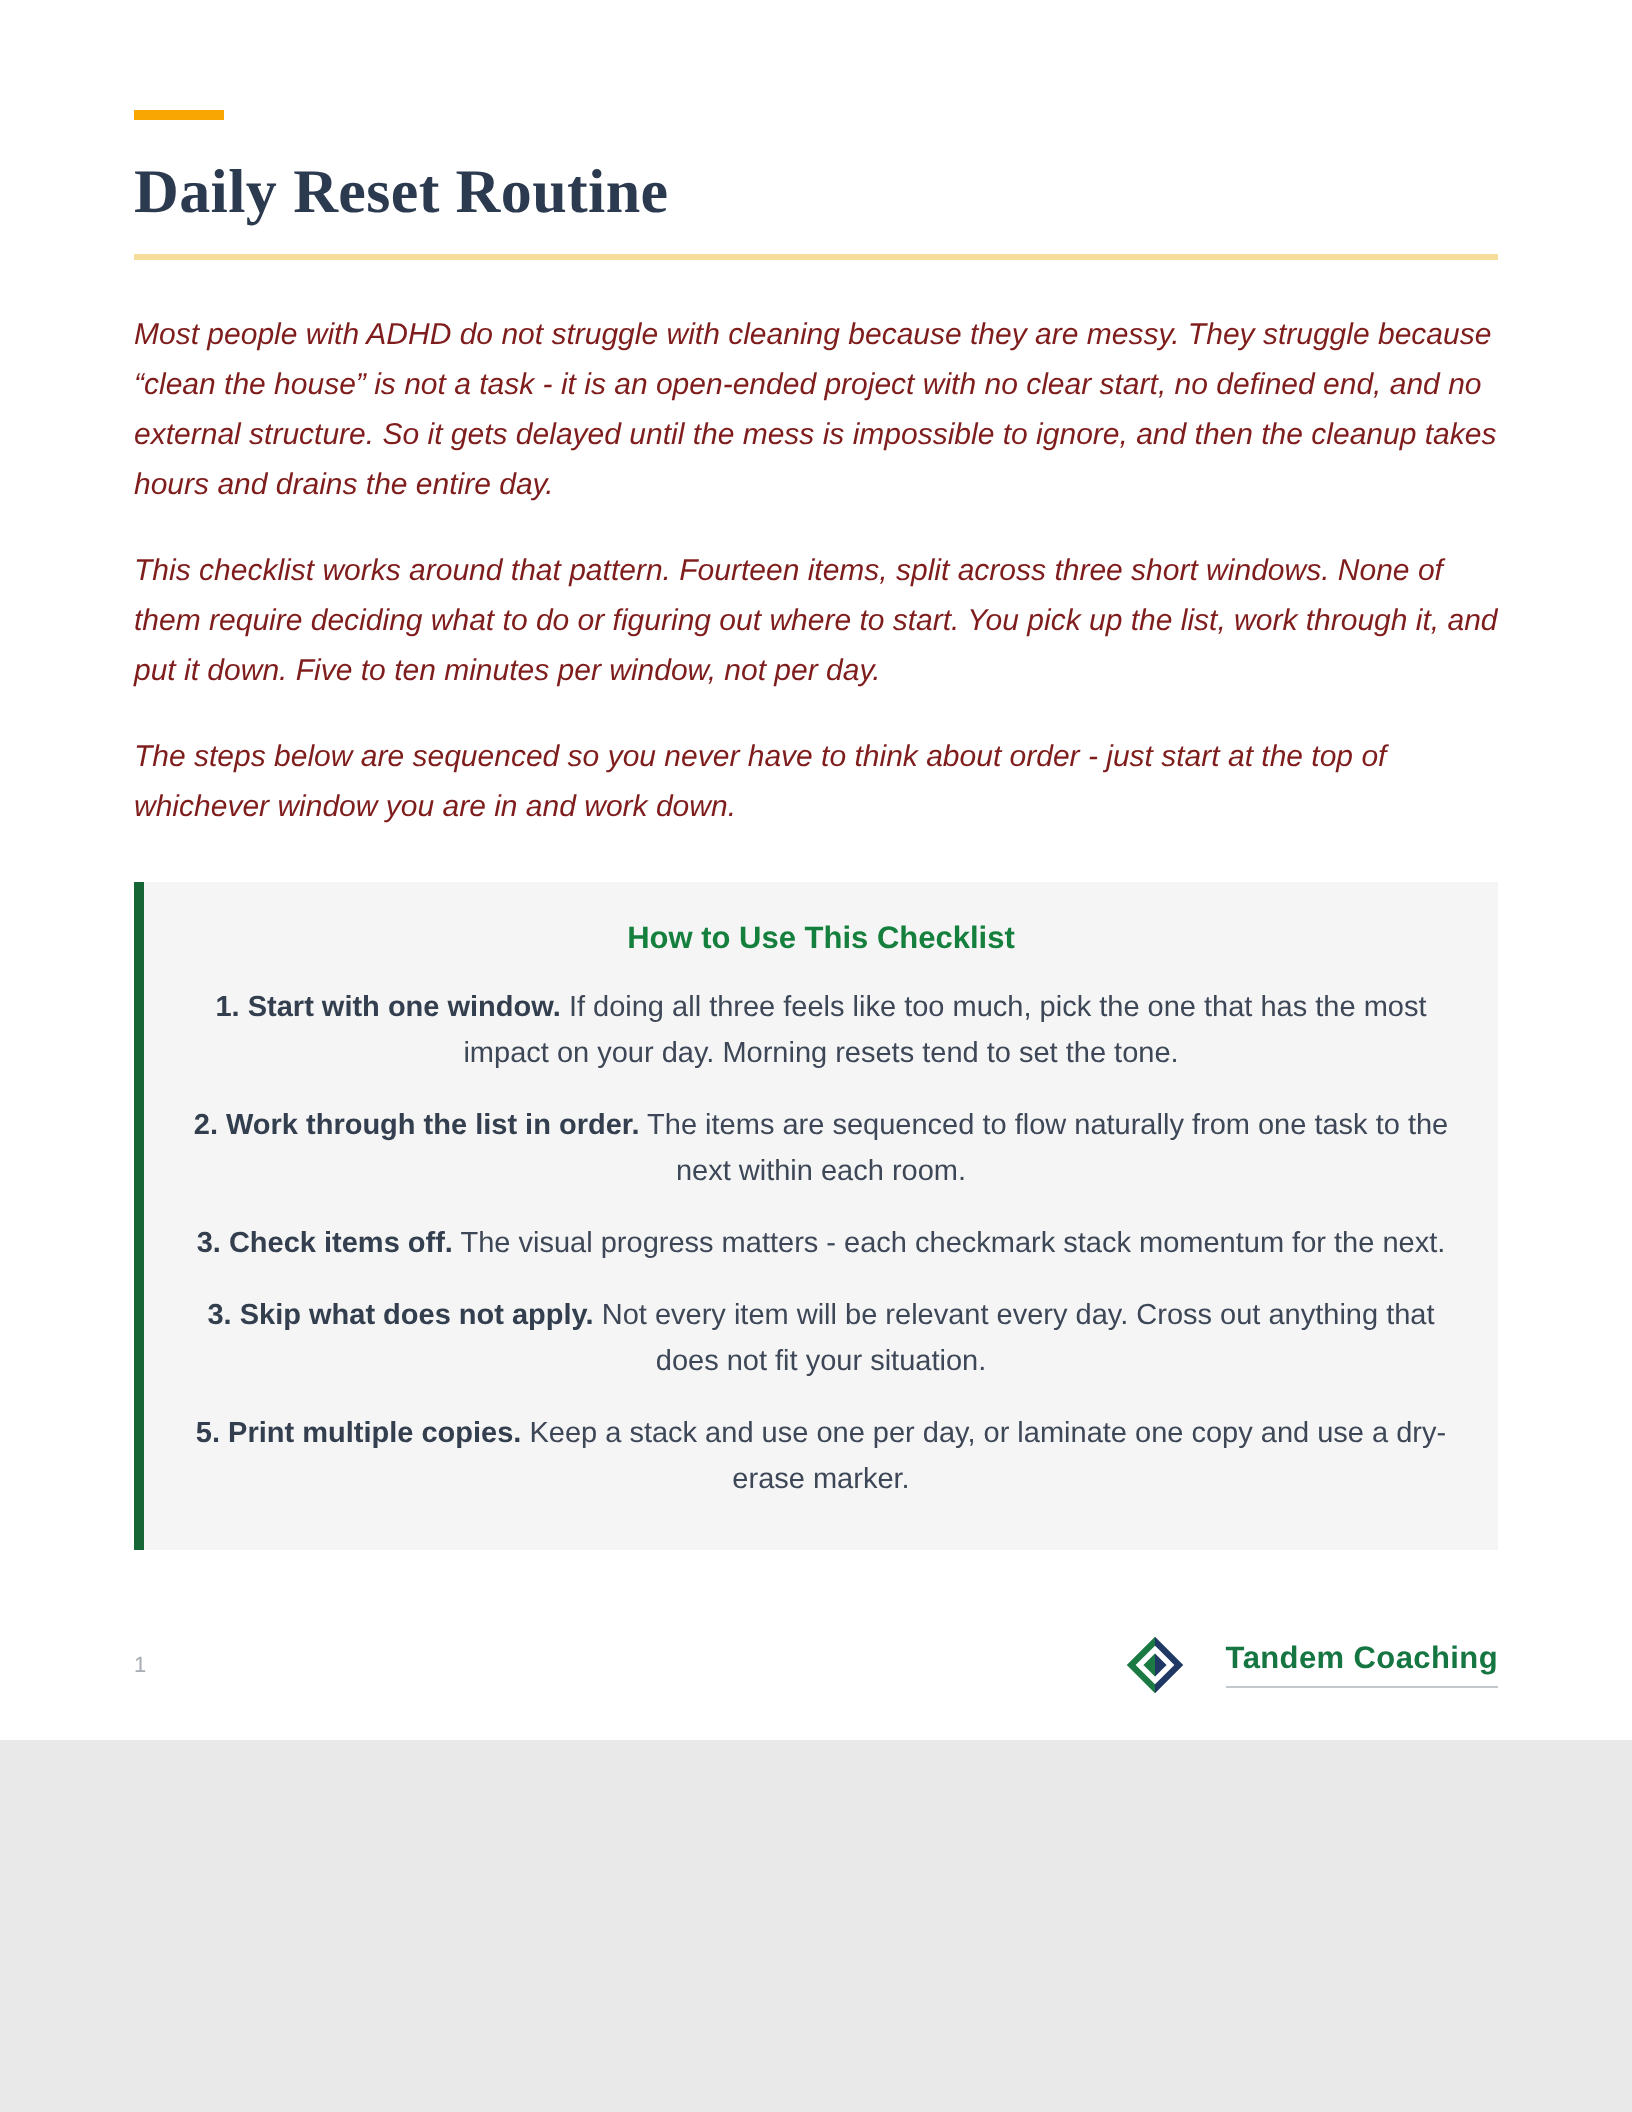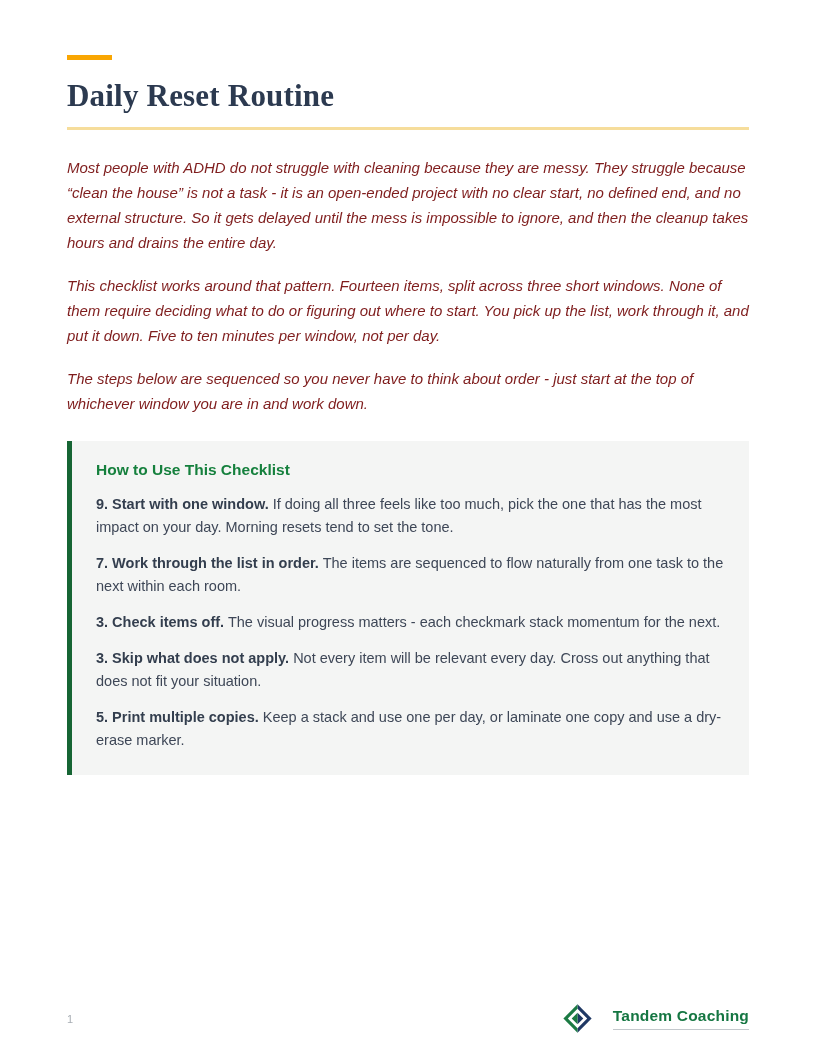--- a/index.html
+++ b/index.html
@@ -1,19 +1,19 @@
 <!DOCTYPE html>
 <html><head>
 <meta charset="utf-8">
 <style>
   html, body { margin: 0; padding: 0; background: #e9e9e9; }
   .page {
     position: relative;
     width: 816px;
-    height: 1056px;
+    height: 870px;
     margin: 0 auto;
     background: #ffffff;
     font-family: "Liberation Sans", sans-serif;
     color: #3e4757;
     overflow: hidden;
     box-sizing: border-box;
   }
   .content {
     padding: 0 67px;
   }
@@ -47,20 +47,21 @@
     font-style: italic;
   }
   .intro { margin-top: 25px; }
   
   .callout {
     margin-top: 25px;
     background: #f4f5f4;
     border-left: 5px solid #166534;
     padding: 17px 24px 10px 24px;
     box-sizing: border-box;
+    text-align: center;
   }
   .callout-heading {
     margin: 0 0 11px 0;
     font-size: 15.5px;
     font-weight: 700;
     color: #15803d;
     line-height: 24px;
   }
   .callout p.item {
     margin: 0 0 13px 0;
@@ -114,25 +115,25 @@
     <div class="intro">
       <p>Most people with ADHD do not struggle with cleaning because they are messy. They struggle because “clean the house” is not a task - it is an open-ended project with no clear start, no defined end, and no external structure. So it gets delayed until the mess is impossible to ignore, and then the cleanup takes hours and drains the entire day.</p>
       <p>This checklist works around that pattern. Fourteen items, split across three short windows. None of them require deciding what to do or figuring out where to start. You pick up the list, work through it, and put it down. Five to ten minutes per window, not per day.</p>
       <p>The steps below are sequenced so you never have to think about order - just start at the top of whichever window you are in and work down.</p>
     </div>
 
     <div class="callout">
       <p class="callout-heading">How to Use This Checklist</p>
 
       <p class="item">
-        <strong>9. Start with one window.</strong>
+        <strong>1. Start with one window.</strong>
         <span>If doing all three feels like too much, pick the one that has the most impact on your day. Morning resets tend to set the tone.</span>
       </p>
       <p class="item">
-        <strong>7. Work through the list in order.</strong>
+        <strong>2. Work through the list in order.</strong>
         <span>The items are sequenced to flow naturally from one task to the next within each room.</span>
       </p>
       <p class="item">
         <strong>3. Check items off.</strong>
         <span>The visual progress matters - each checkmark stack momentum for the next.</span>
       </p>
       <p class="item">
         <strong>3. Skip what does not apply.</strong>
         <span>Not every item will be relevant every day. Cross out anything that does not fit your situation.</span>
       </p>

